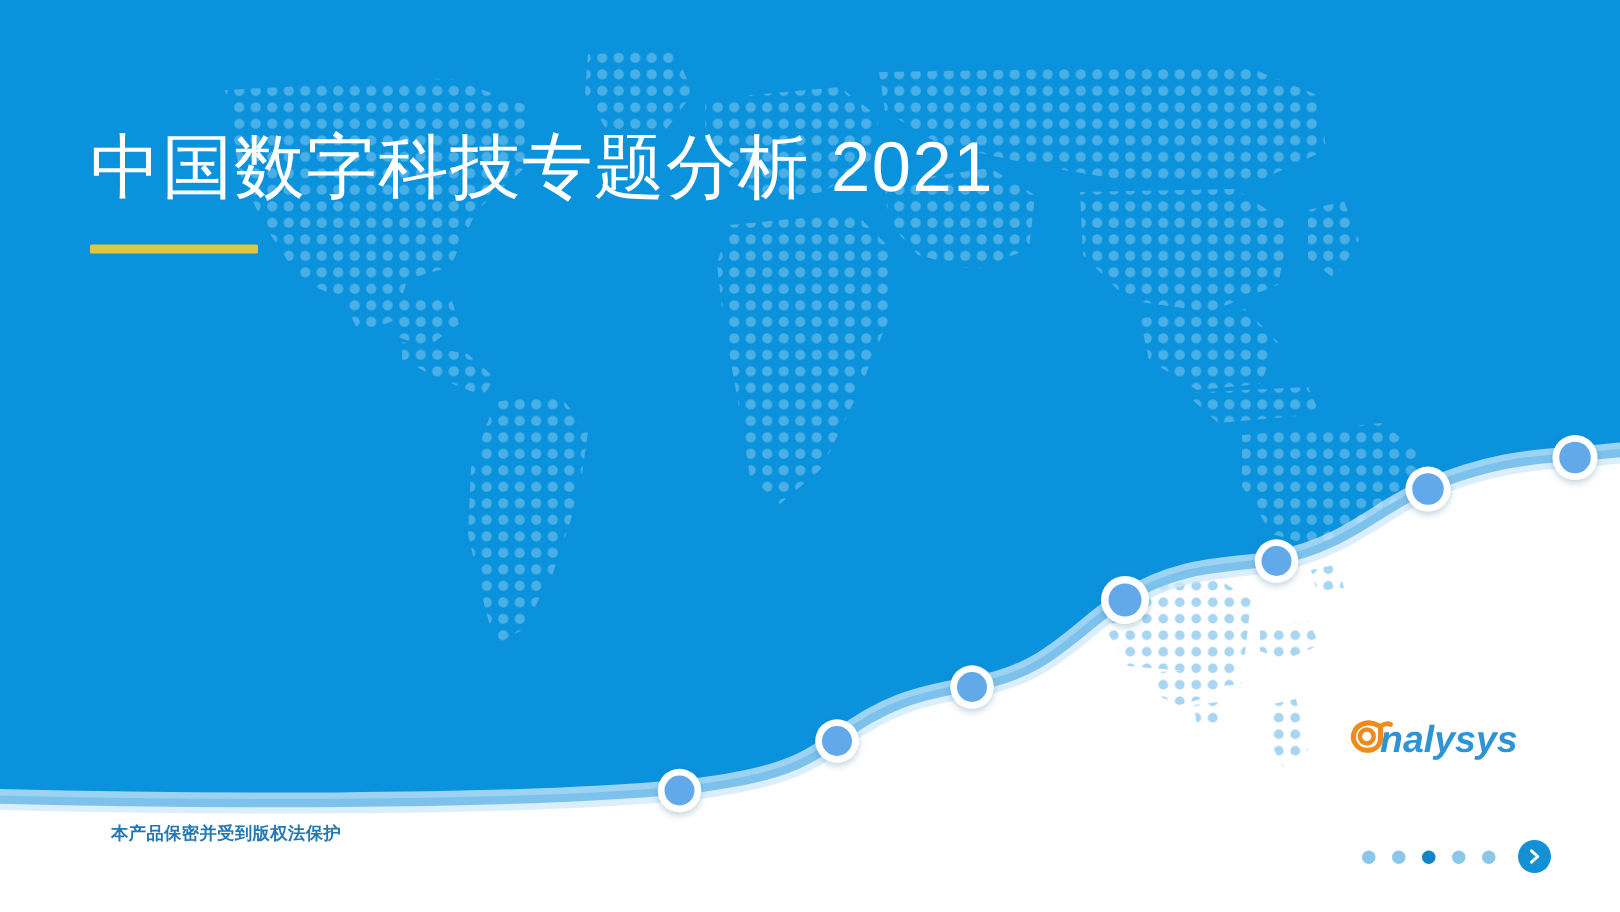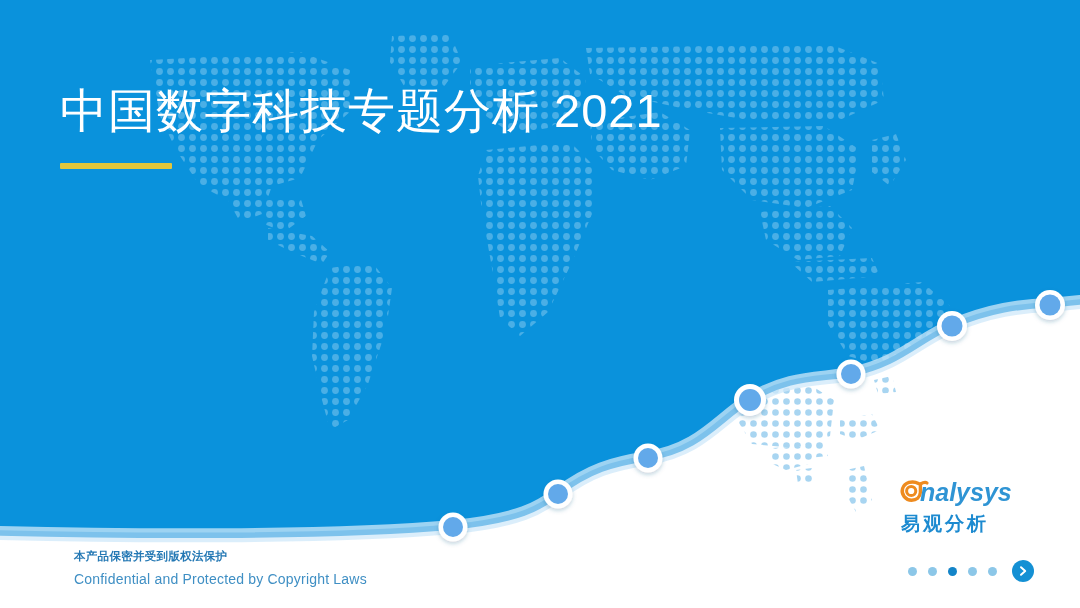--- a/index.html
+++ b/index.html
@@ -258,33 +258,31 @@
     </g>
   </svg>
 
   <div id="title-block">
     <h1 id="title">中国数字科技专题分析 2021</h1>
     <div id="title-rule"></div>
   </div>
 
   <div id="copyright">
     <span class="cn">本产品保密并受到版权法保护</span>
-    <span class="en">Confidential and Protected by Copyright Laws</span>
   </div>
 
   <div id="logo">
     <svg id="logo-wordmark" viewBox="0 0 128 34" aria-hidden="true">
 
       <path d="M20.5 7.5 C14.5 4.2, 6.5 6.4, 4.6 12.6 C2.8 18.6, 7.6 24.2, 13.6 24.2
                C18.4 24.2, 22.0 21.3, 22.4 16.4 L22.4 8.0" fill="none" stroke="#ee8b1f" stroke-width="3.4" stroke-linecap="round"></path>
       <path d="M22.4 8.0 C25.6 6.2, 27.6 6.0, 29.0 7.0" fill="none" stroke="#ee8b1f" stroke-width="3.2" stroke-linecap="round"></path>
       <circle cx="13.2" cy="15.0" r="4.6" fill="none" stroke="#ee8b1f" stroke-width="3.0"></circle>
       <text x="22" y="25" font-family="'Liberation Sans',sans-serif" font-size="25" font-weight="700" font-style="italic" fill="#2f94d4">nalysys</text>
     </svg>
-    <span id="logo-cn">易观分析</span>
   </div>
 
   <div id="pager">
     <span class="dot"></span>
     <span class="dot"></span>
     <span class="dot active"></span>
     <span class="dot"></span>
     <span class="dot"></span>
     <span class="next">
       <svg width="12" height="12" viewBox="0 0 12 12">

